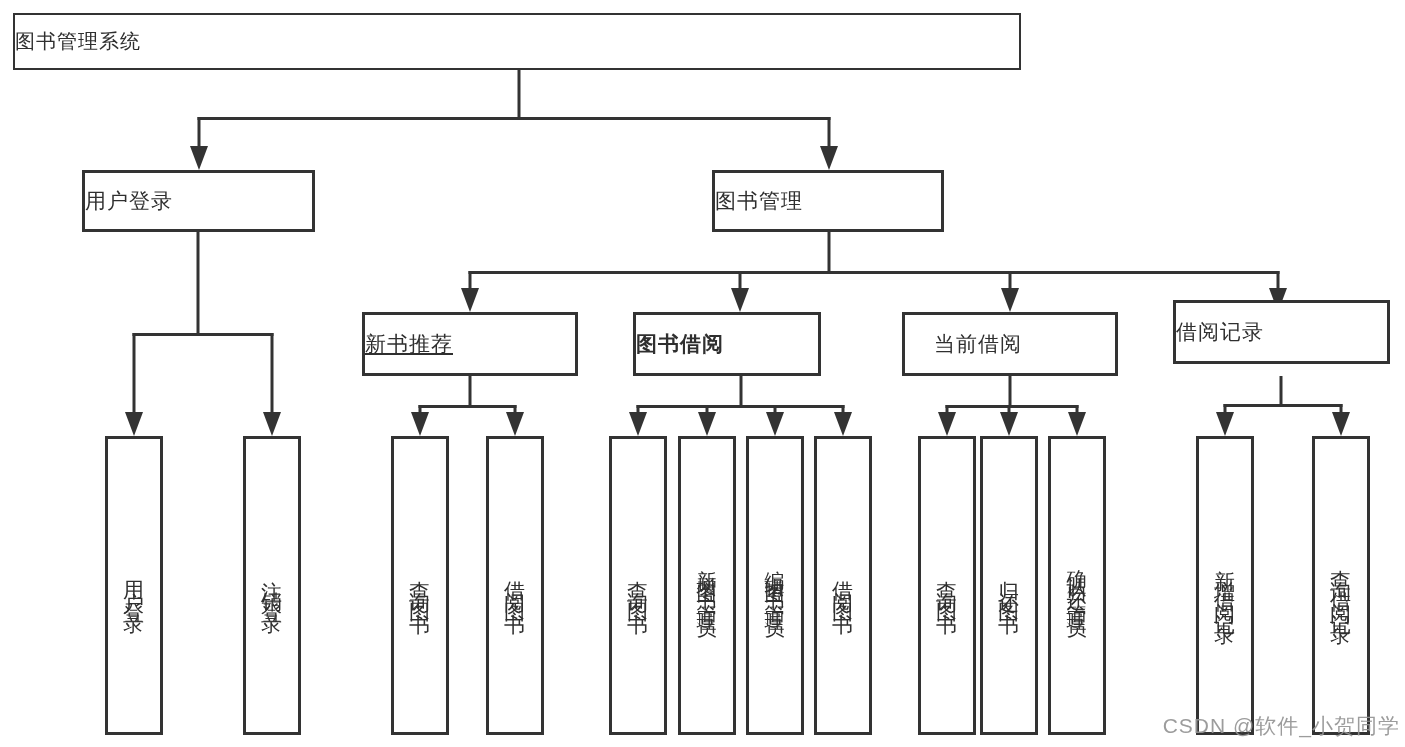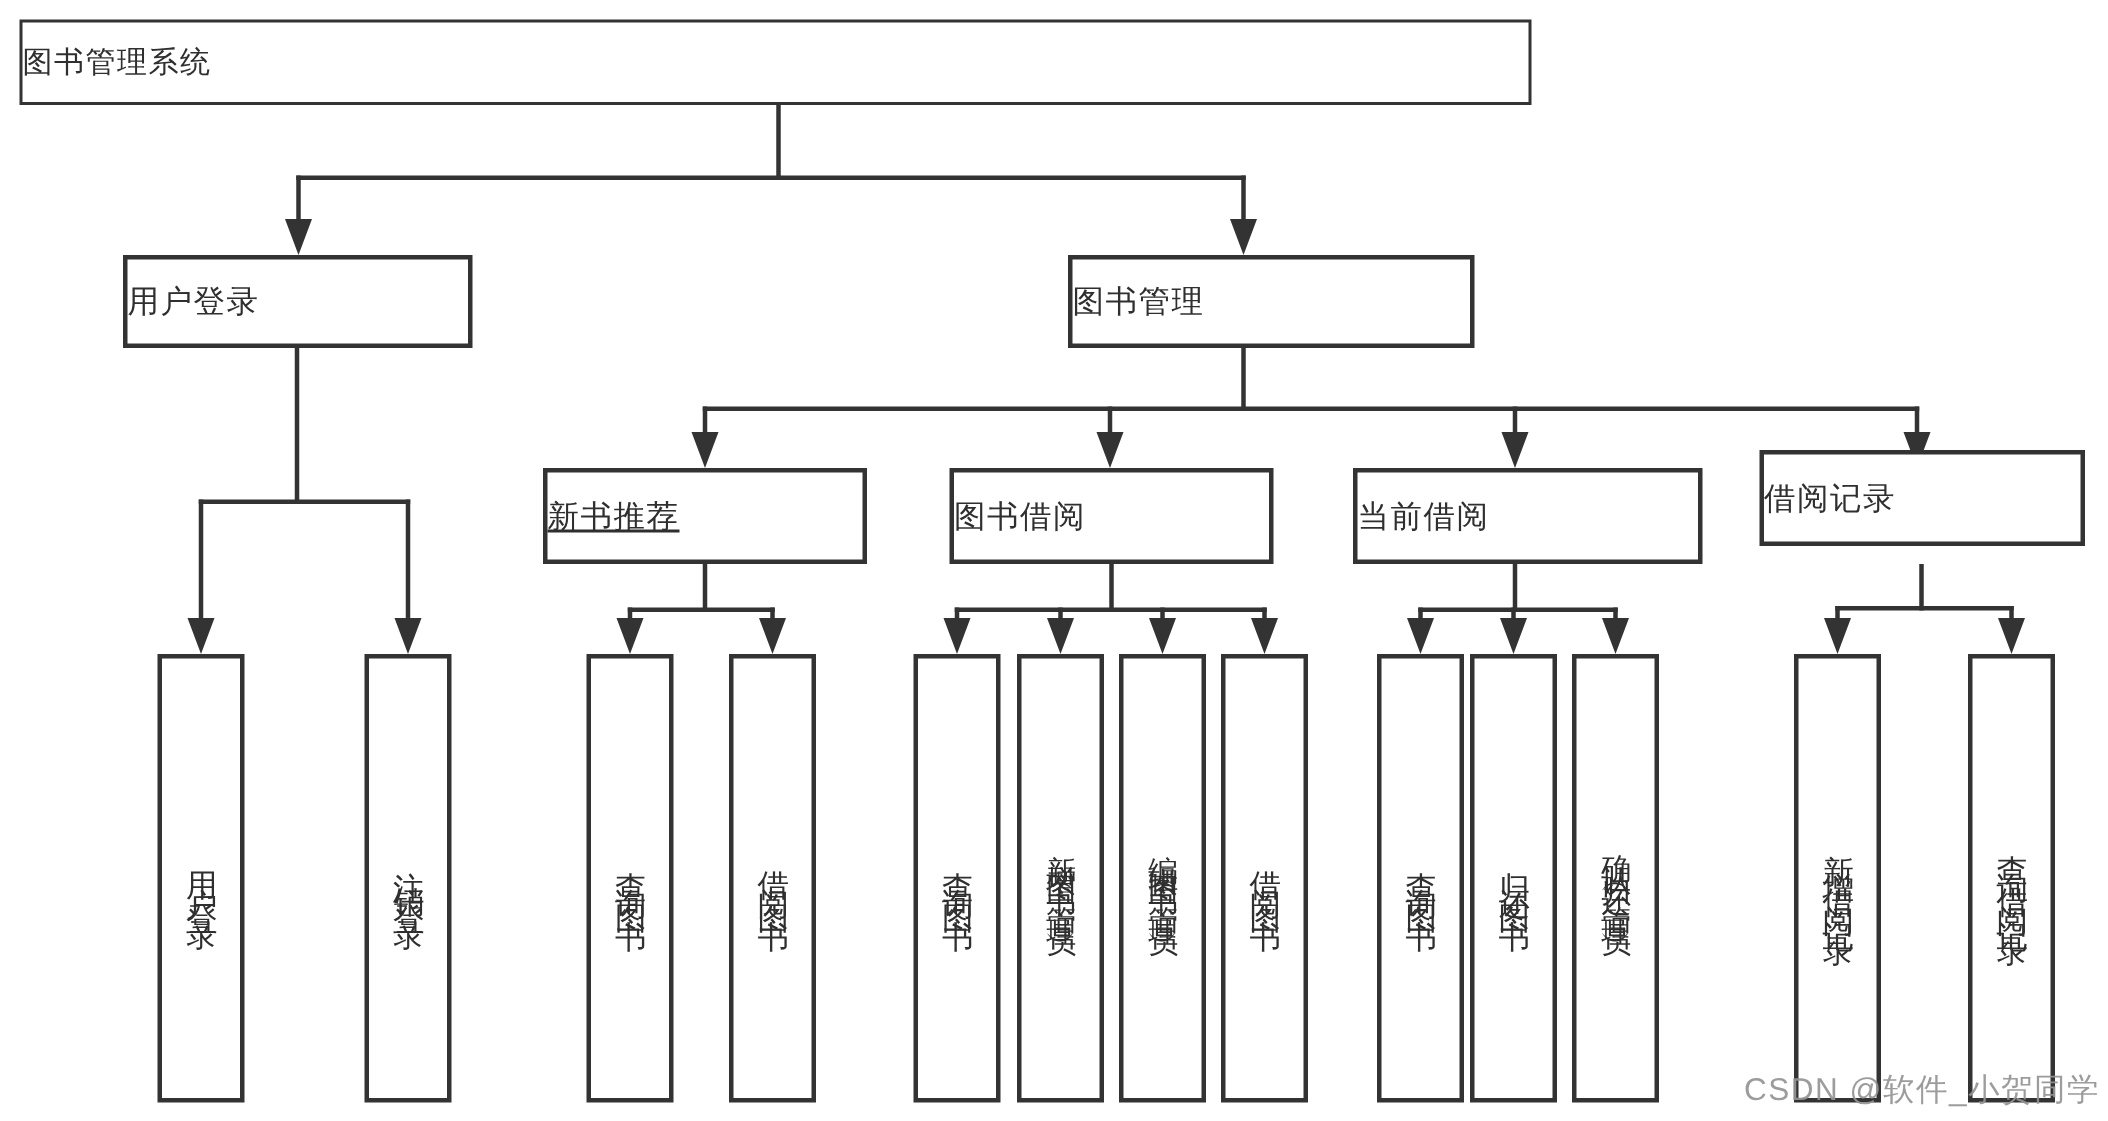--- a/index.html
+++ b/index.html
@@ -17,24 +17,24 @@
     background:#ffffff;
     border:3px solid #333333;
     color:#2f2f2f;
     display:flex;align-items:center;justify-content:flex-start;
     font-size:21px;
     letter-spacing:1px;
     white-space:nowrap;
   }
   .n-root{left:13px;top:13px;width:1008px;height:57px;border-width:2px;font-size:20px;}
   .n-user-login{left:82px;top:170px;width:233px;height:62px;}
-  .n-book-mgmt{left:712px;top:170px;width:271px;height:62px;}
+  .n-book-mgmt{left:712px;top:170px;width:232px;height:62px;}
   .n-new-book{left:362px;top:312px;width:216px;height:64px;text-decoration:underline;}
-  .n-book-borrow{left:633px;top:312px;width:216px;height:64px;}
-  .n-current-borrow{left:902px;top:312px;width:233px;height:64px;}
+  .n-book-borrow{left:633px;top:312px;width:188px;height:64px;font-weight:bold;}
+  .n-current-borrow{left:902px;top:312px;width:216px;height:64px;padding-left:29px;}
   .n-borrow-record{left:1173px;top:300px;width:217px;height:64px;}
   .leaf{
     position:absolute;
     top:436px;width:58px;height:299px;
     box-sizing:border-box;
     background:#ffffff;
     border:3px solid #333333;
     color:#2f2f2f;
     display:flex;align-items:center;justify-content:center;
   }

